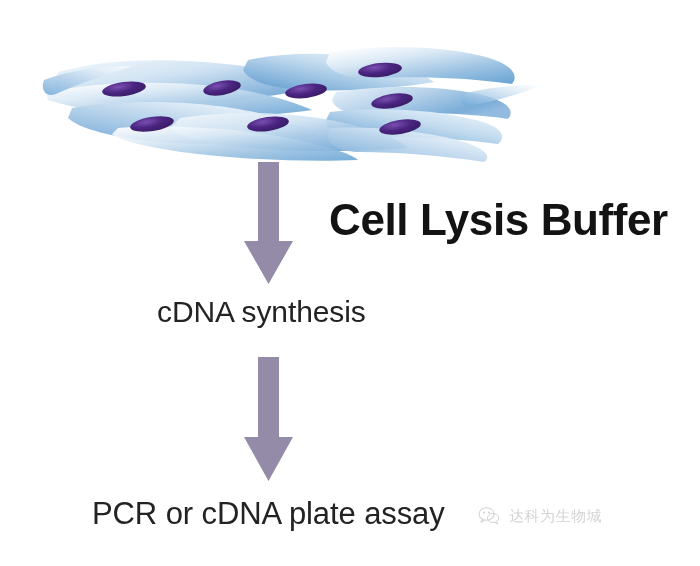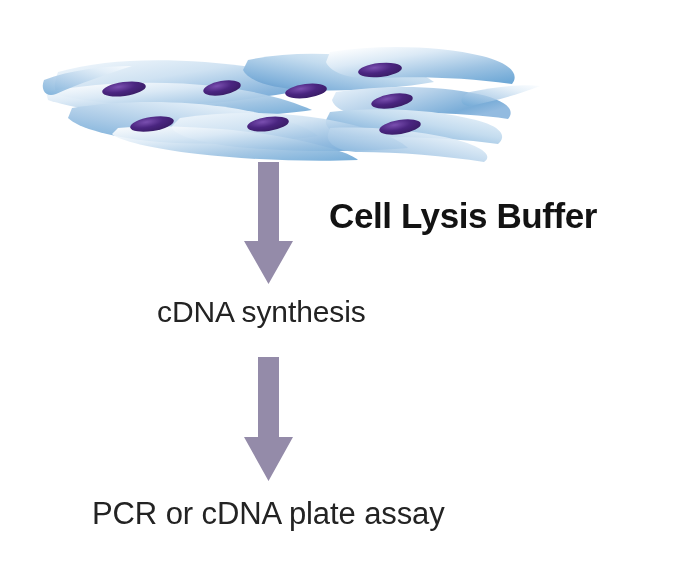--- a/index.html
+++ b/index.html
@@ -27,21 +27,21 @@
   }
   .label {
     position: absolute;
     white-space: nowrap;
     color: #1a1a1a;
     line-height: 1;
   }
   #label-lysis {
     left: 329px;
     top: 198px;
-    font-size: 35px;
+    font-size: 44px;
     font-weight: bold;
     letter-spacing: -0.4px;
     color: #131313;
   }
   #label-cdna {
     left: 157px;
     top: 297px;
     font-size: 30px;
     font-weight: normal;
     letter-spacing: -0.1px;
@@ -172,14 +172,25 @@
       <path d="M258,357 L279,357 L279,437 L293,437 L268.5,481 L244,437 L258,437 Z" fill="#948ba9"></path>
     </g>
   </svg>
 
   <div class="label" id="label-lysis">Cell Lysis Buffer</div>
 
   <div class="label" id="label-pcr">PCR or cDNA plate assay</div>
 
   <div class="label" id="label-cdna">cDNA synthesis</div>
 
+  <div id="watermark">
+    <svg width="22" height="20" viewBox="0 0 22 20">
+      <ellipse cx="8.5" cy="8" rx="7.5" ry="6.2" fill="none" stroke="#6f6f6f" stroke-width="1.1"></ellipse>
+      <path d="M4.5,13 L3,16.2 L6.4,14.3" fill="none" stroke="#6f6f6f" stroke-width="1.1" stroke-linejoin="round"></path>
+      <circle cx="6" cy="6.6" r="1.05" fill="#6f6f6f"></circle>
+      <circle cx="11" cy="6.6" r="1.05" fill="#6f6f6f"></circle>
+      <ellipse cx="15" cy="12" rx="5.6" ry="4.6" fill="none" stroke="#6f6f6f" stroke-width="1"></ellipse>
+      <path d="M18.4,15.4 L19.8,18 L16.9,16.6" fill="none" stroke="#6f6f6f" stroke-width="1" stroke-linejoin="round"></path>
+    </svg>
+    <span class="wm-text">达科为生物城</span>
+  </div>
 
 </div>
 
 </body></html>

